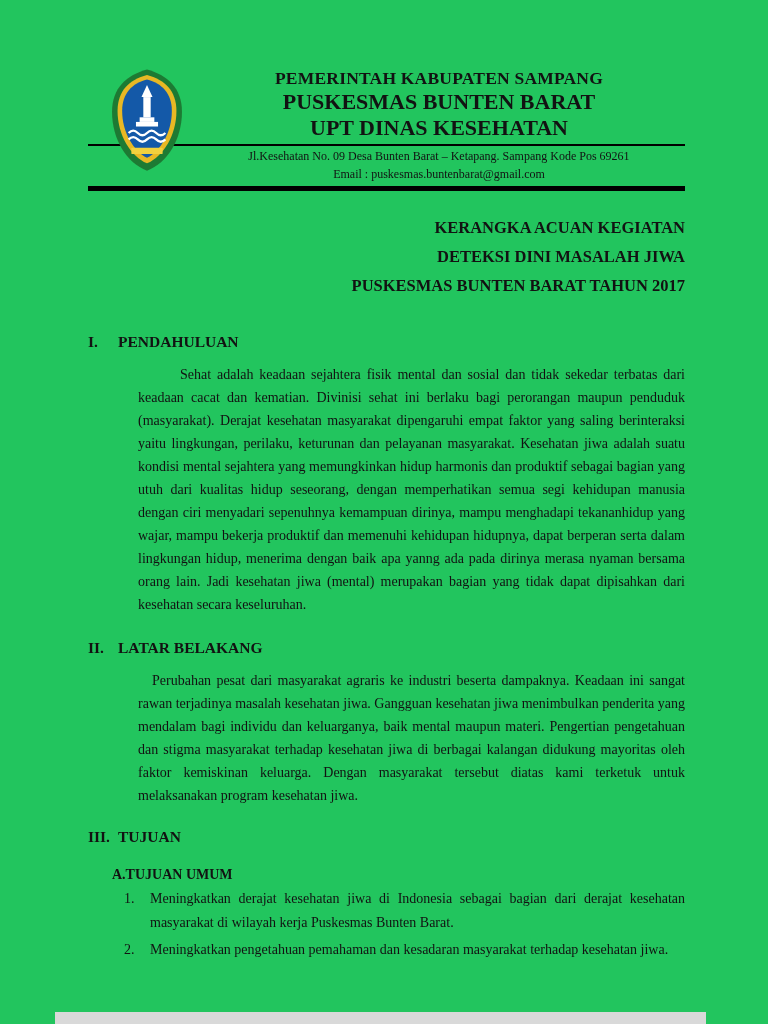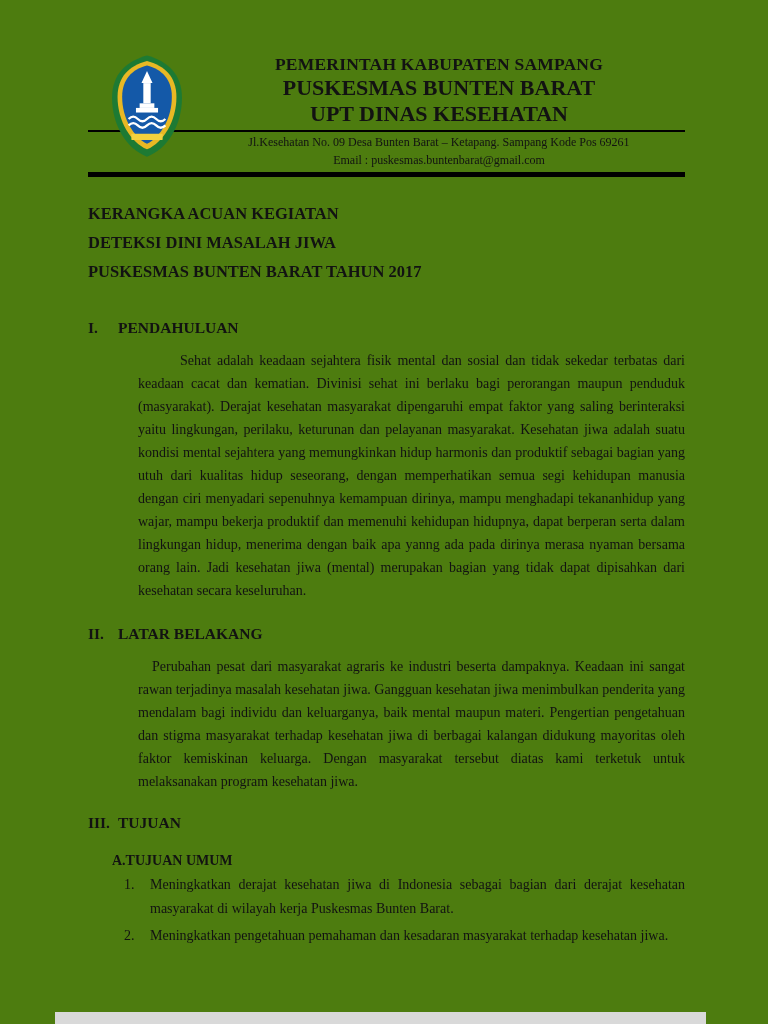--- a/index.html
+++ b/index.html
@@ -7,22 +7,22 @@
   body {
     background: #ffffff;
     font-family: "Liberation Serif", "DejaVu Serif", serif;
     color: #121212;
     position: relative;
     overflow: hidden;
   }
   .page {
     position: absolute;
     inset: 0;
-    background: #4d7c0f;
-    padding: 53px 83px 0 88px;
+    background: #22c55e;
+    padding: 67px 83px 0 88px;
   }
 
   
   .letterhead { position: relative; }
   .logo {
     position: absolute;
     left: 13px;
     top: 0;
     width: 92px;
     height: 108px;
@@ -37,21 +37,21 @@
     left: -105px;
     width: calc(100% + 105px);
     border-top: 2px solid #000;
     margin: 3px 0 1px 0;
   }
   .lh4 { font-size: 12px; line-height: 18px; }
 
   .thick-rule { height: 5px; background: #000; margin-top: 3px; }
 
   
-  .title-block { text-align: left; margin-top: 22px; font-family: Liberation Serif, serif; }
+  .title-block { text-align: right; margin-top: 22px; font-family: Liberation Serif, serif; }
   .title-line { font-weight: bold; font-size: 16.5px; line-height: 29px; }
 
   
   .section { margin-top: 32px; }
   .sec-head { font-weight: bold; font-size: 15.5px; display: flex; line-height: 19px; }
   .sec-num { width: 30px; flex: 0 0 30px; }
   .sec-body {
     margin-left: 50px;
     margin-top: 12px;
     font-size: 14px;

